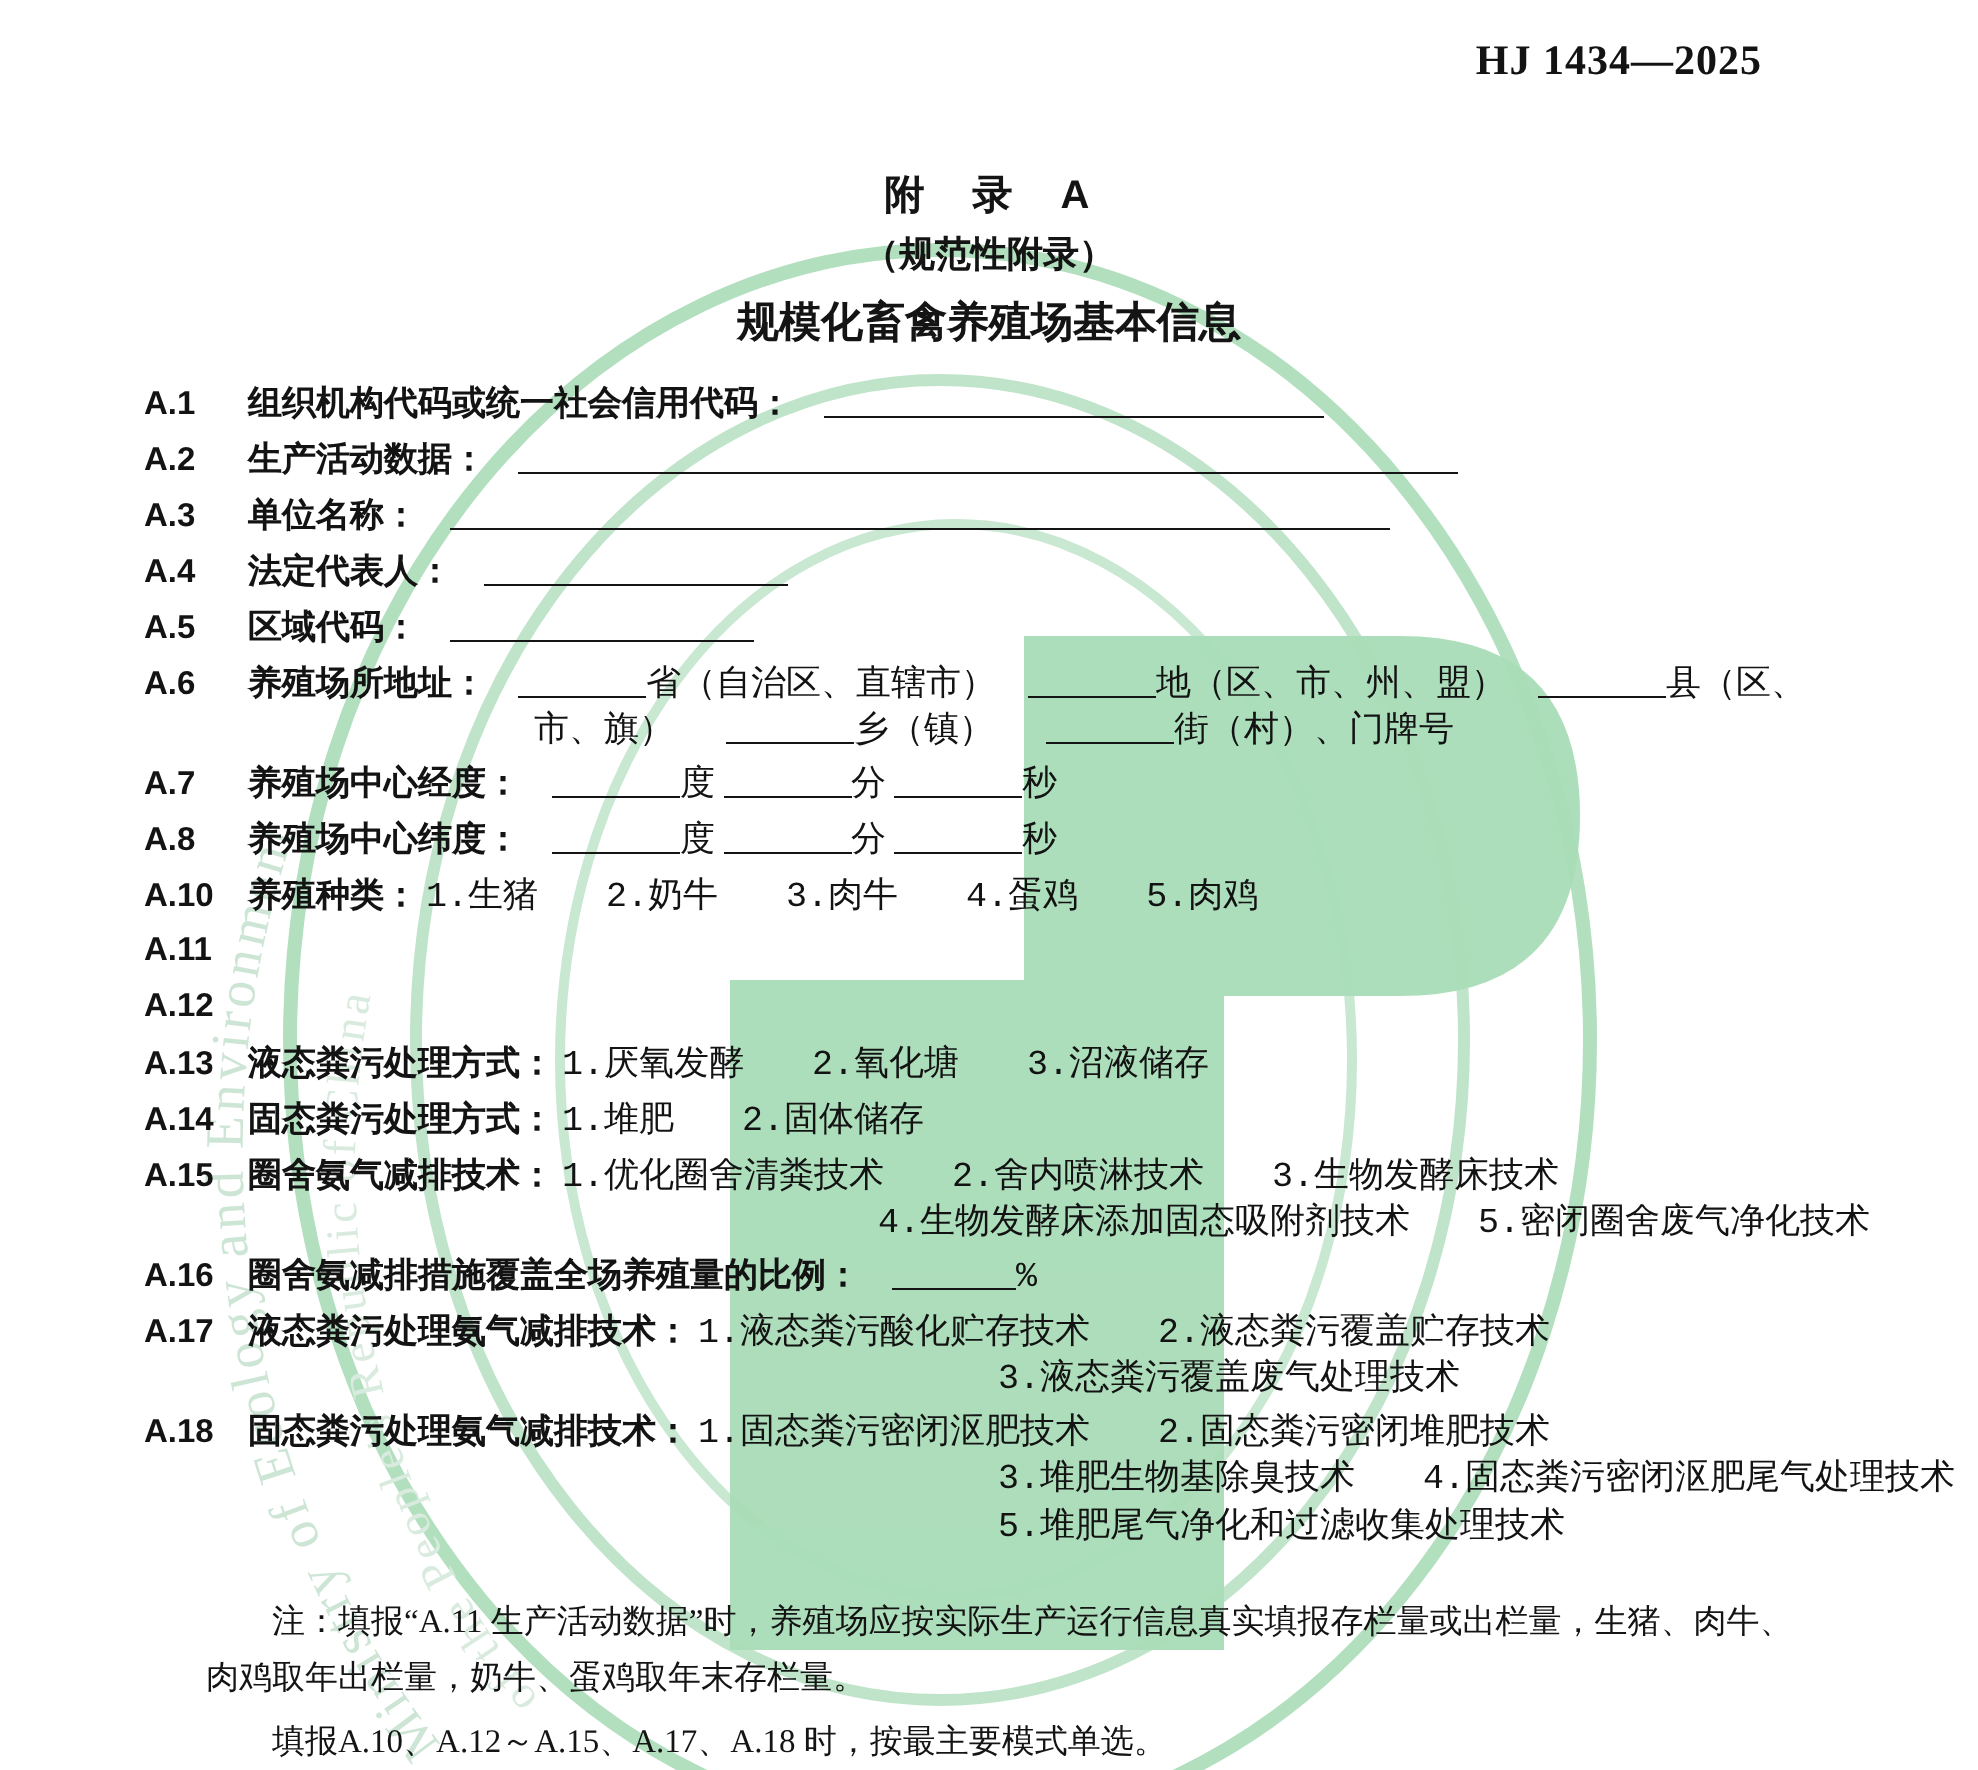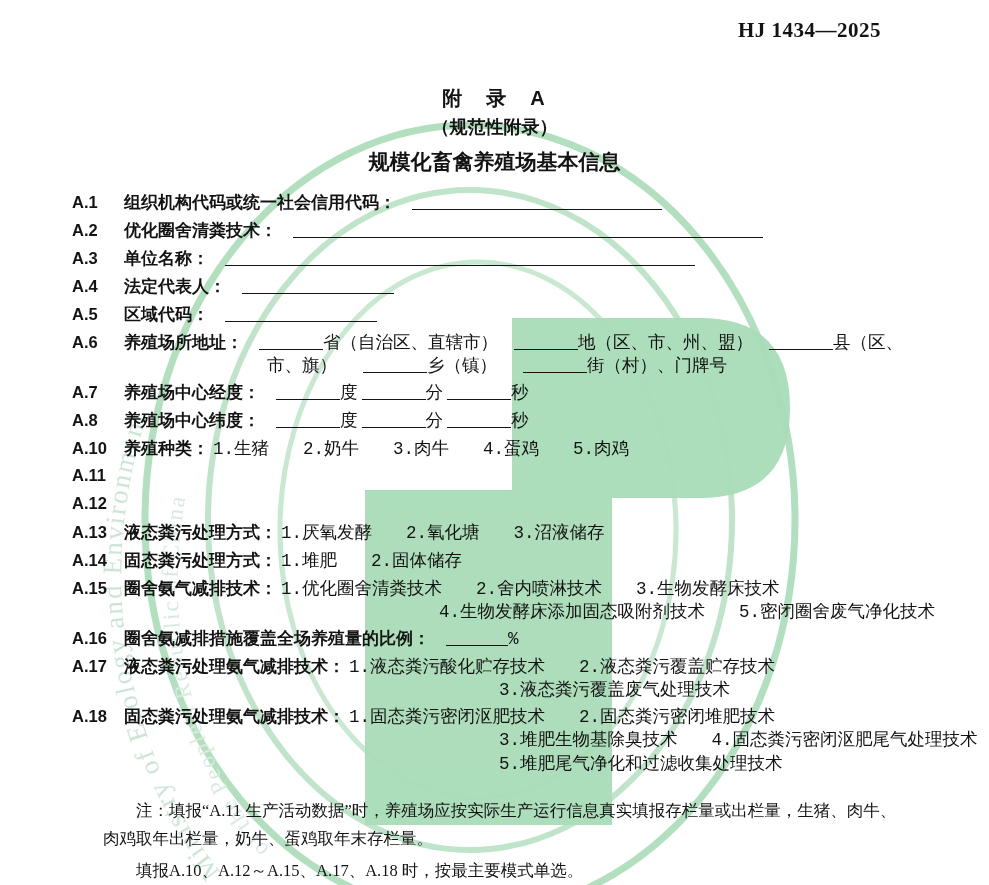--- a/index.html
+++ b/index.html
@@ -208,21 +208,21 @@
       <span class="row-idx">A.1</span>
       <span class="row-body">
         <span class="lbl">组织机构代码或统一社会信用代码：</span>
         <span class="sp1"></span><span class="blank b-xl"></span>
       </span>
     </div>
 
     <div class="row">
       <span class="row-idx">A.2</span>
       <span class="row-body">
-        <span class="lbl">优化圈舍清粪技术：</span>
+        <span class="lbl">生产活动数据：</span>
         <span class="sp1"></span><span class="blank b-lg"></span>
       </span>
     </div>
 
     <div class="row">
       <span class="row-idx">A.3</span>
       <span class="row-body">
         <span class="lbl">单位名称：</span>
         <span class="sp1"></span><span class="blank b-lg"></span>
       </span>

